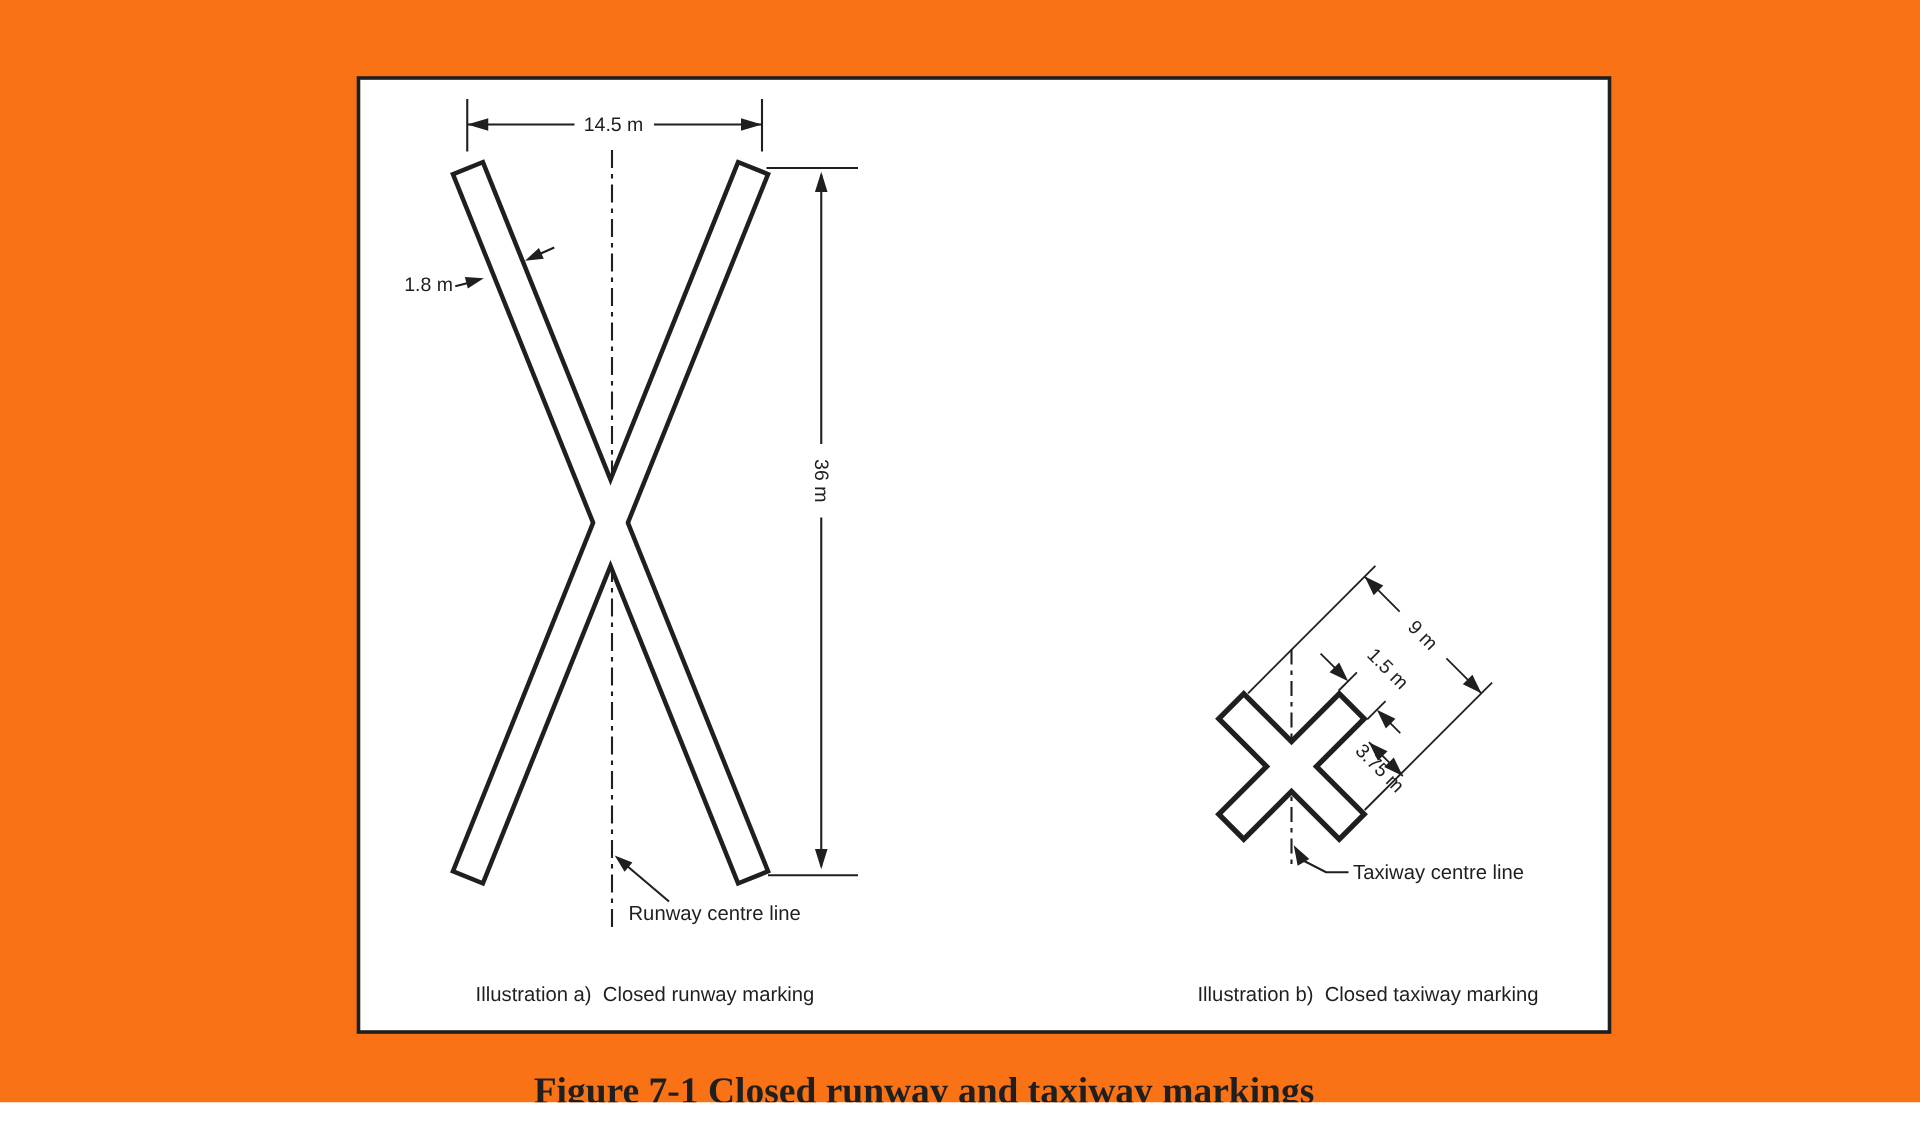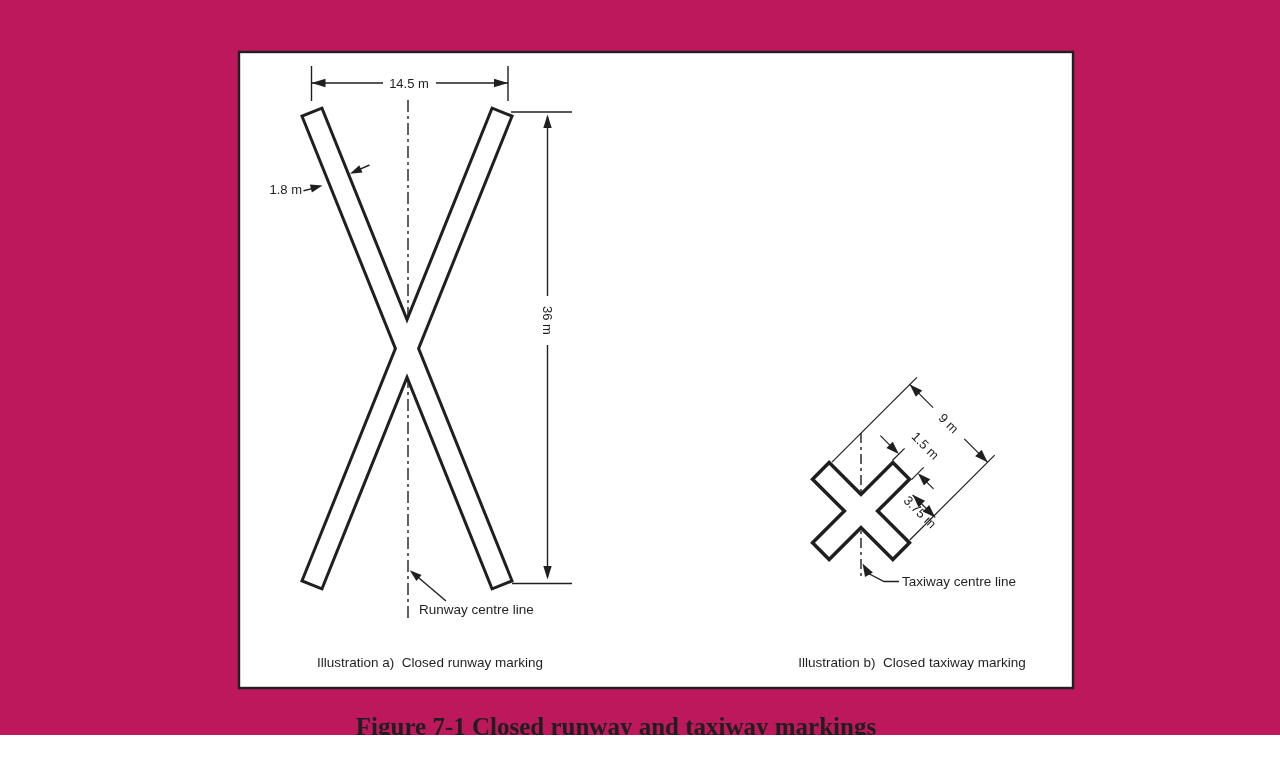--- a/index.html
+++ b/index.html
@@ -1,19 +1,19 @@
 <!DOCTYPE html>
 <html><head>
 <meta charset="utf-8">
 <style>
   html,body{margin:0;padding:0;background:#ffffff;}
   .page{
     position:relative;
     width:1280px;height:735px;
-    background:#be185d;
+    background:#f97316;
     font-family:"Liberation Sans", sans-serif;
     overflow:hidden;
   }
   svg{display:block;}
   text{fill:#1f1f1f;}
   .dimtext{font-family:"Liberation Sans", sans-serif;font-size:13px;}
   .labeltext{font-family:"Liberation Sans", sans-serif;font-size:13.5px;}
   .captiontext{font-family:"Liberation Sans", sans-serif;font-size:13.5px;}
   .figcaption{font-family:"Liberation Serif", serif;font-size:25px;font-weight:bold;}
   .ink{stroke:#1f1f1f;}

